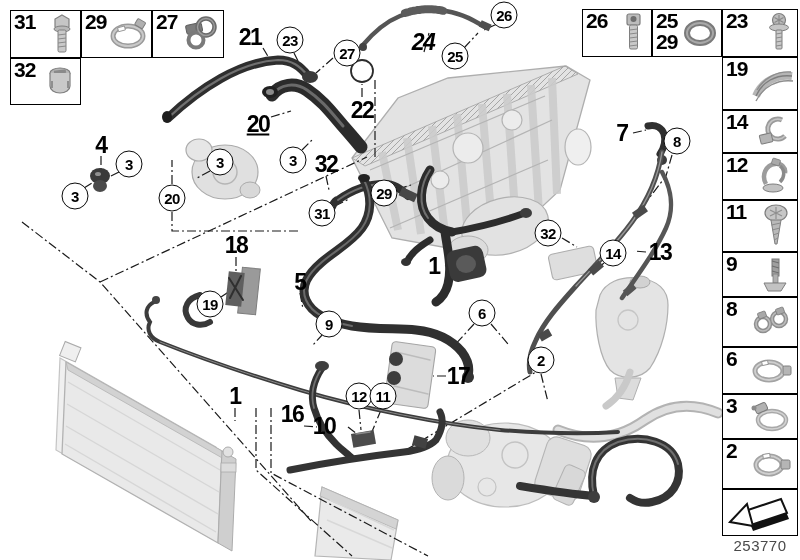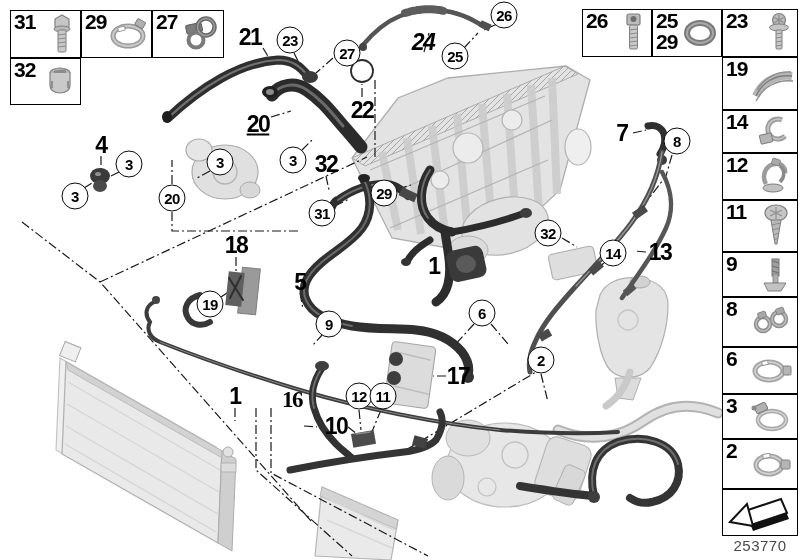--- a/index.html
+++ b/index.html
@@ -276,22 +276,22 @@
       <div class="co plain" style="left: 362px; top: 110px;">22</div>
       <div class="co plain" style="left: 326px; top: 164px;">32</div>
       <div class="co plain" style="left: 101px; top: 145px;">4</div>
       <div class="co plain" style="left: 236px; top: 245px; text-align: center;">18</div>
       <div class="co plain" style="left: 300px; top: 282px;">5</div>
       <div class="co plain" style="left: 434px; top: 266px;">1</div>
       <div class="co plain" style="left: 622px; top: 133px;">7</div>
       <div class="co plain" style="left: 660px; top: 252px;">13</div>
       <div class="co plain" style="left: 458px; top: 376px;">17</div>
       <div class="co plain" style="left: 235px; top: 396px;">1</div>
-      <div class="co plain" style="left: 292px; top: 400px; font-family: Liberation Serif, serif;">16</div>
-      <div class="co plain" style="left: 336px; top: 426px;">10</div>
+      <div class="co plain" style="left: 292px; top: 414px;">16</div>
+      <div class="co plain" style="left: 324px; top: 426px;">10</div>
       <div class="co circled" style="left: 290px; top: 40px;">23</div>
       <div class="co circled" style="left: 347px; top: 53px;">27</div>
       <div class="co circled" style="left: 455px; top: 56px;">25</div>
       <div class="co circled" style="left: 504px; top: 15px;">26</div>
       <div class="co circled" style="left: 293px; top: 160px;">3</div>
       <div class="co circled" style="left: 384px; top: 193px;">29</div>
       <div class="co circled" style="left: 322px; top: 213px;">31</div>
       <div class="co circled" style="left: 172px; top: 198px;">20</div>
       <div class="co circled" style="left: 129px; top: 164px;">3</div>
       <div class="co circled" style="left: 75px; top: 196px;">3</div>

